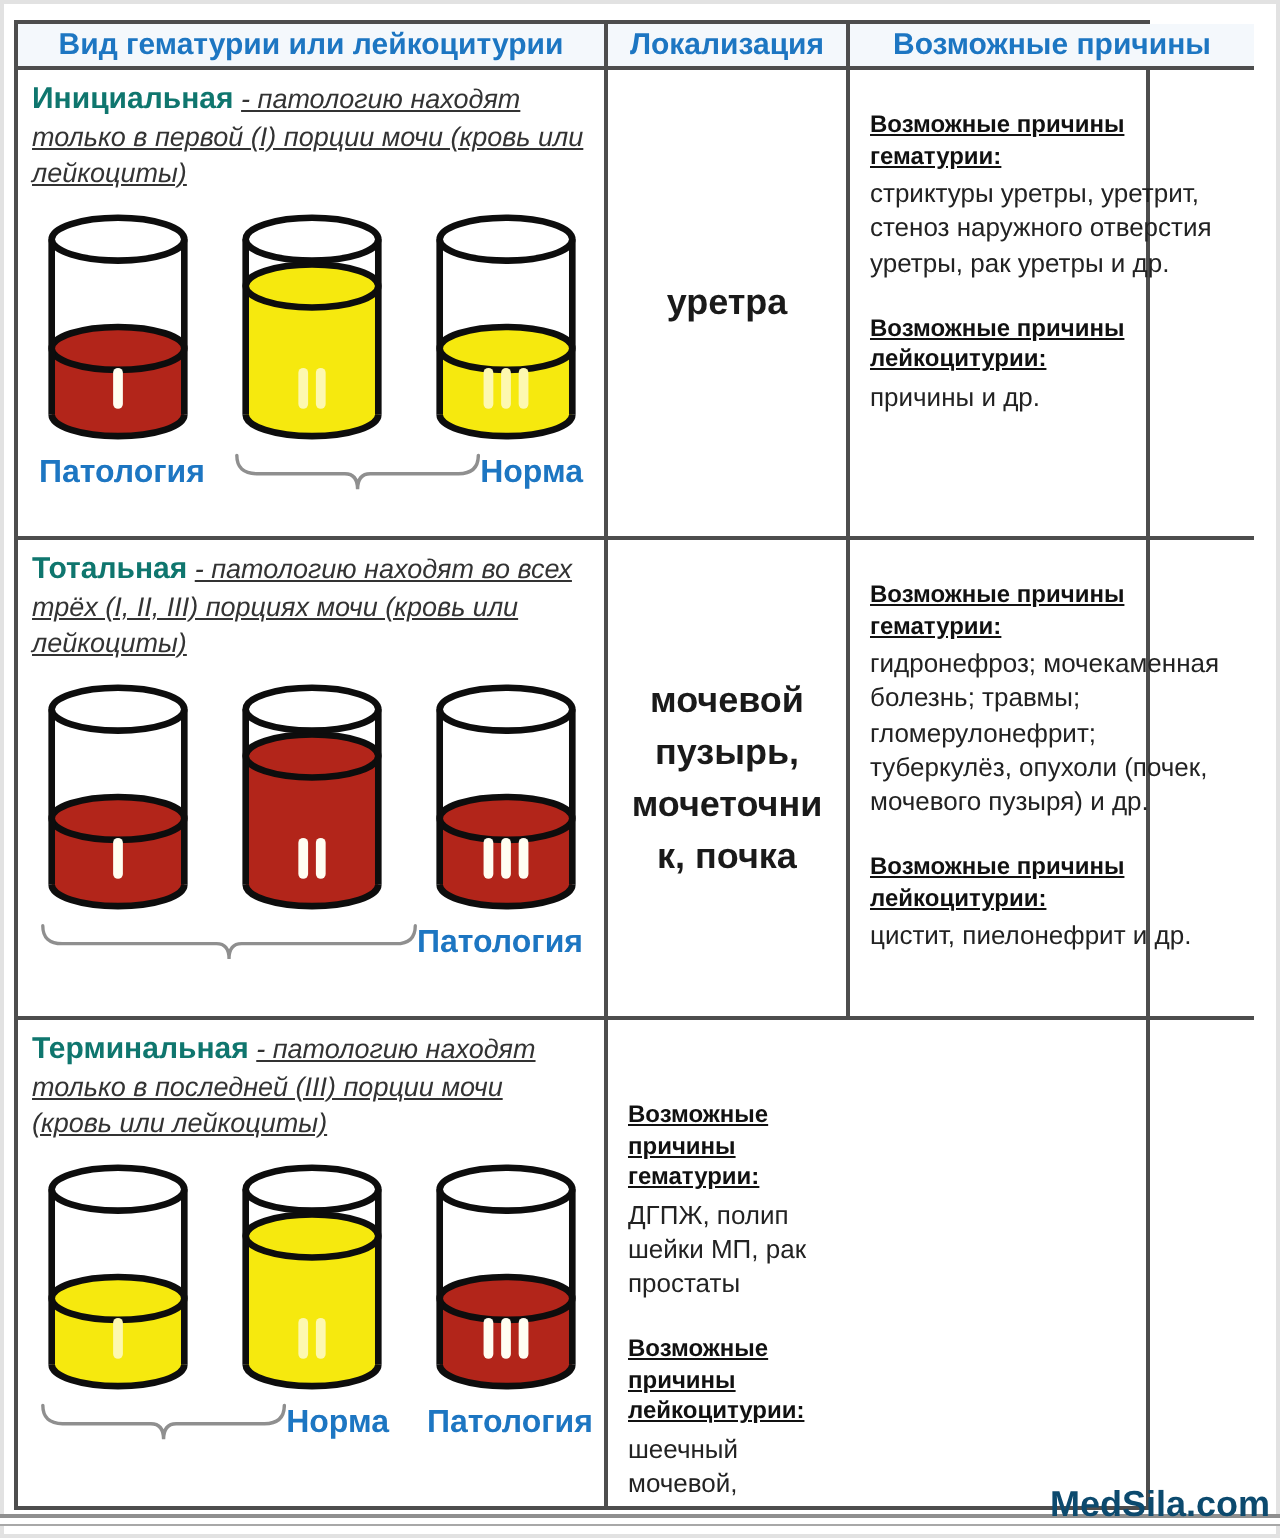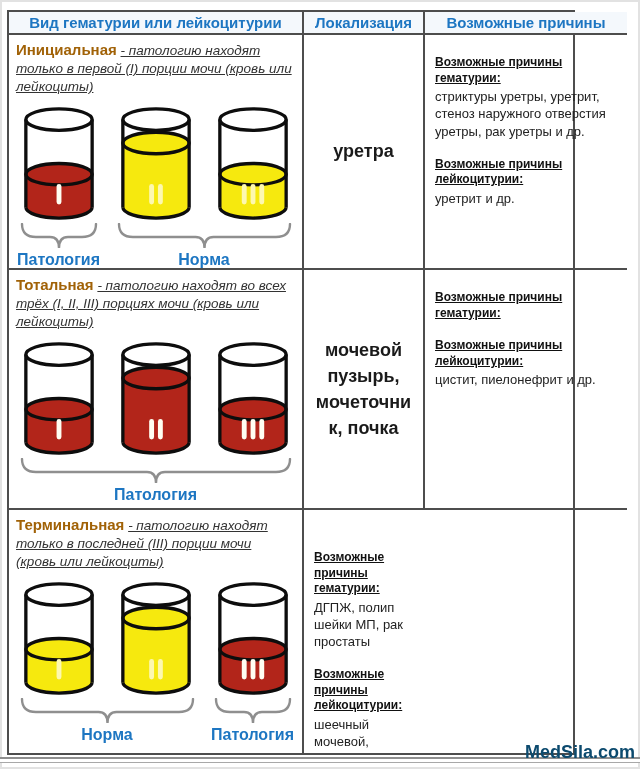--- a/index.html
+++ b/index.html
@@ -15,28 +15,28 @@
   .cell { border-right: 2px solid #4d4d4d; border-bottom: 2px solid #4d4d4d; overflow: hidden; }
   .cell.last-col { border-right: none; }
   .cell.last-row { border-bottom: none; }
 
   .th { display: flex; align-items: center; justify-content: center;
         background: #f4f8fc; color: #1d76c2; font-weight: bold; font-size: 15px; }
 
   
   .typecell { padding: 5px 7px 0 7px; }
   .typetext { font-size: 13.5px; line-height: 1.33; color: #333; }
-  .typename { color: #a16207; font-weight: bold; font-size: 15px; font-style: normal; text-decoration: none; }
+  .typename { color: #0f766e; font-weight: bold; font-size: 15px; font-style: normal; text-decoration: none; }
   .typedesc { font-style: italic; text-decoration: underline; }
 
   .bzone { width: 272px; margin: 8px auto 0 auto; position: relative; }
   .brow { display: flex; justify-content: space-between; }
   .beaker { width: 78px; height: 117px; display: block; }
   .braces { position: relative; height: 52px; }
-  .brace { position: absolute; top: 2px; display: flex; flex-direction: column; align-items: center; }
+  .brace { position: absolute; top: 2px; display: flex; flex-direction: row; align-items: center; }
   .blabel { margin-top: 1px; color: #1d76c2; font-weight: bold; font-size: 16px; white-space: nowrap; }
 
   
   .loc { display: flex; align-items: center; justify-content: center; text-align: center;
          font-weight: bold; font-size: 18px; color: #1a1a1a; padding: 0 11px; line-height: 1.45;
          overflow-wrap: break-word; }
   .loc > div { width: 100%; }
 
   
   .causes { padding: 20px 10px 0 10px; }
@@ -117,21 +117,21 @@
     <div class="cell loc">
       <div>уретра</div>
     </div>
     <div class="cell last-col causes">
       <div class="cause">
         <div class="hd">Возможные причины гематурии:</div>
         <div class="bd">стриктуры уретры, уретрит, стеноз наружного отверстия уретры, рак уретры и др.</div>
       </div>
       <div class="cause">
         <div class="hd">Возможные причины лейкоцитурии:</div>
-        <div class="bd">уретрит и др.</div>
+        <div class="bd">причины и др.</div>
       </div>
     </div>
 
     <div class="cell typecell">
       <div class="typetext">
         <span class="typename">Тотальная</span>
         <span class="typedesc">- патологию находят во всех трёх (I, II, III) порциях мочи (кровь или лейкоциты)</span>
       </div>
       <div class="bzone">
         <div class="brow">
@@ -175,20 +175,21 @@
           </div>
         </div>
       </div>
     </div>
     <div class="cell loc">
       <div>мочевой пузырь, мочеточник, почка</div>
     </div>
     <div class="cell last-col causes">
       <div class="cause">
         <div class="hd">Возможные причины гематурии:</div>
+        <div class="bd">гидронефроз; мочекаменная болезнь; травмы; гломерулонефрит; туберкулёз, опухоли (почек, мочевого пузыря) и др.</div>
       </div>
       <div class="cause">
         <div class="hd">Возможные причины лейкоцитурии:</div>
         <div class="bd">цистит, пиелонефрит и др.</div>
       </div>
     </div>
 
     <div class="cell typecell last-row">
       <div class="typetext">
         <span class="typename">Терминальная</span>

